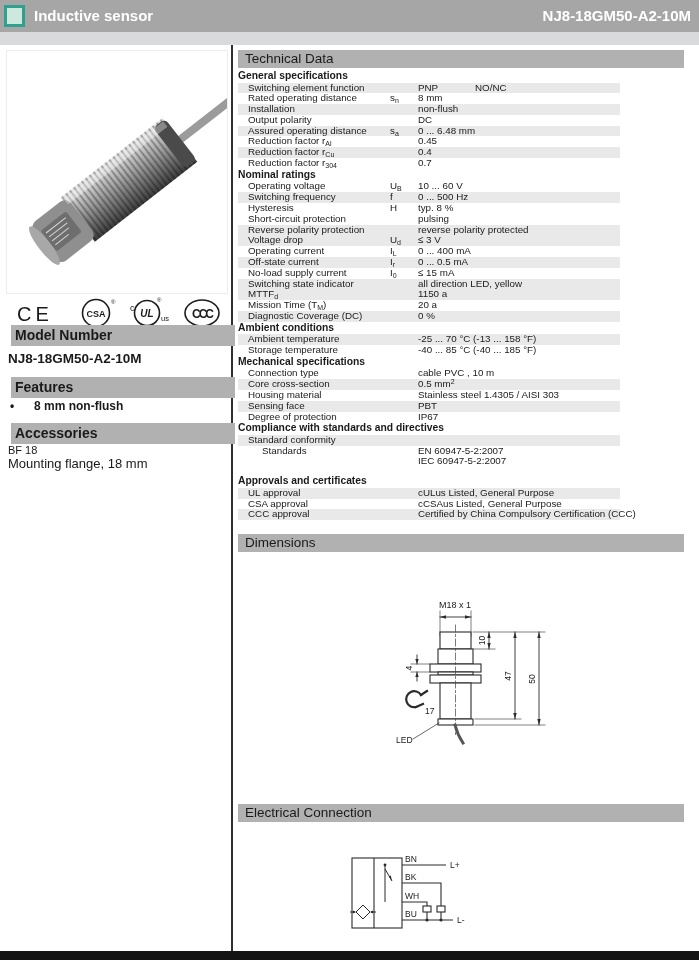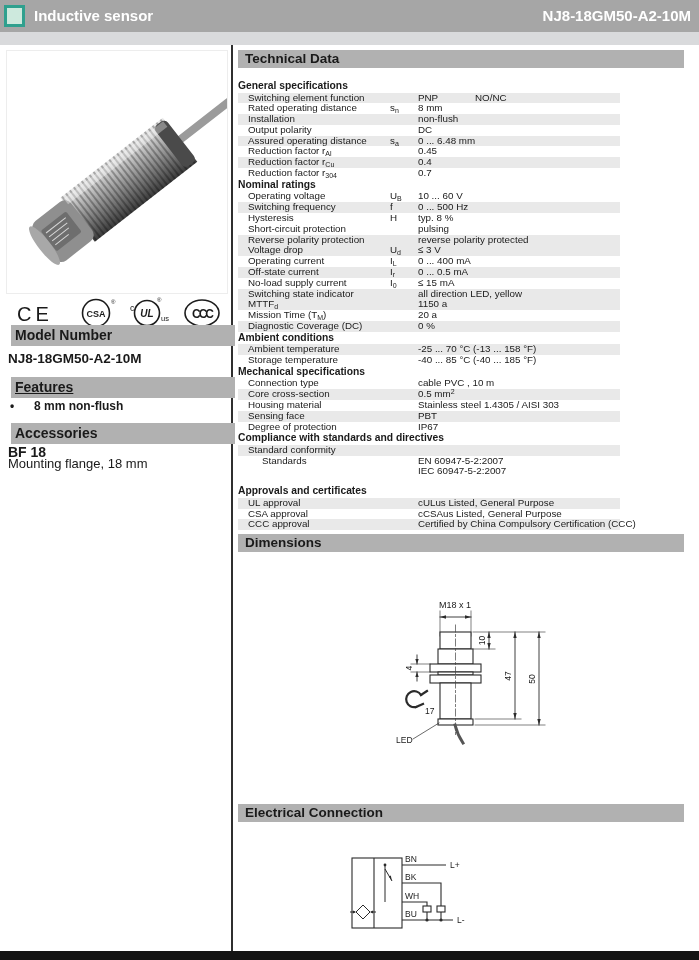--- a/index.html
+++ b/index.html
@@ -23,29 +23,29 @@
 
   
   .photo-wrap{position:absolute;left:6px;top:50px;width:222px;height:244px;border:1px solid #ededed;background:#fff;}
   .certs{position:absolute;left:4px;top:292px;}
   .lbar{position:absolute;left:11px;width:224px;height:21px;background:var(--bar_gray);
         font-size:14px;font-weight:bold;line-height:21px;padding-left:4px;}
   .model-val{position:absolute;left:8px;top:351px;font-size:13.5px;font-weight:bold;}
   .feature-item{position:absolute;left:10px;top:399px;font-size:12px;font-weight:bold;}
   .feature-item .btxt{margin-left:24px;}
   .feature-item::before{content:"•";position:absolute;left:0;top:0;}
-  .acc-name{position:absolute;left:8px;top:444px;font-size:14px;font-weight:bold;}
+  .acc-name{position:absolute;left:8px;top:444px;font-size:11px;font-weight:normal;}
   .acc-desc{position:absolute;left:8px;top:456px;font-size:13px;}
 
   
   .rcol{position:absolute;left:238px;top:50px;width:446px;}
-  .rbar{height:18px;background:var(--bar_gray);font-size:13.5px;font-weight:bold;
+  .rbar{height:18px;background:var(--bar_gray);font-size:13.5px;font-weight:normal;
         line-height:18px;padding-left:7px;}
   .rbar.abs{position:absolute;left:238px;width:446px;}
-  #techtable{margin-top:12px;}
+  #techtable{margin-top:2px;}
   .sec-h{height:12.5px;font-size:10.3px;font-weight:bold;line-height:12.5px;}
   .sec-h.gap{margin-top:8px;}
   .trow{position:relative;height:10.8px;font-size:9.8px;line-height:10.8px;width:382px;}
   .trow.tall{height:21.6px;}
   .trow.shade{background:var(--row_gray);}
   .c-label{position:absolute;left:10px;top:0;white-space:nowrap;}
   .c-label.ind{left:24px;}
   .c-sym{position:absolute;left:152px;top:0;}
   .c-val{position:absolute;left:180px;top:0;white-space:nowrap;}
   .c-val div{height:10.8px;line-height:10.8px;}
@@ -120,21 +120,21 @@
       <text x="153" y="10" font-size="6">®</text>
     </g>
     <g>
       <ellipse cx="198" cy="21" rx="17" ry="13" fill="none" stroke="#1c1c1c" stroke-width="1.6"></ellipse>
       <text x="198" y="26" text-anchor="middle" font-size="12" font-weight="bold" letter-spacing="-2">CCC</text>
     </g>
   </svg>
 
   <div class="lbar" style="top:325px;">Model Number</div>
   <div class="model-val">NJ8-18GM50-A2-10M</div>
-  <div class="lbar" style="top:377px;text-decoration:underline;">Features</div>
+  <div class="lbar" style="top:377px;">Features</div>
   <div class="feature-item">
     <span class="btxt">8 mm non-flush</span>
   </div>
   <div class="lbar" style="top:423px;">Accessories</div>
   <div class="acc-name">BF 18</div>
   <div class="acc-desc">Mounting flange, 18 mm</div>
 
   <div class="rcol">
     <div class="rbar">Technical Data</div>
     <div id="techtable">

